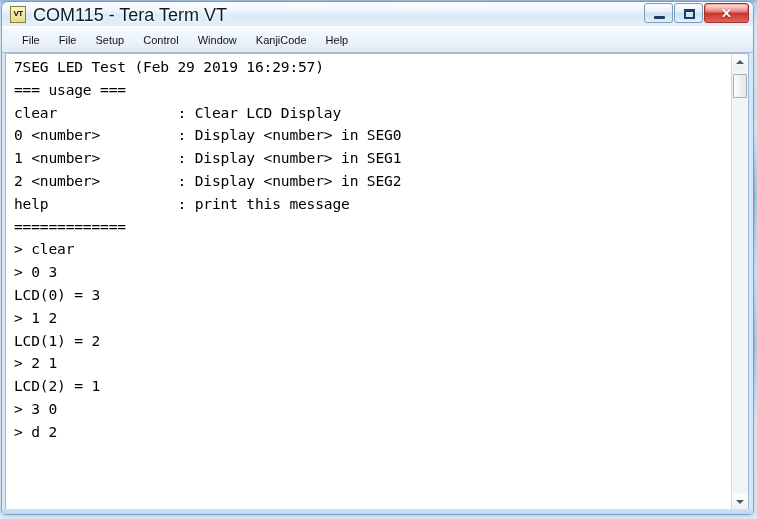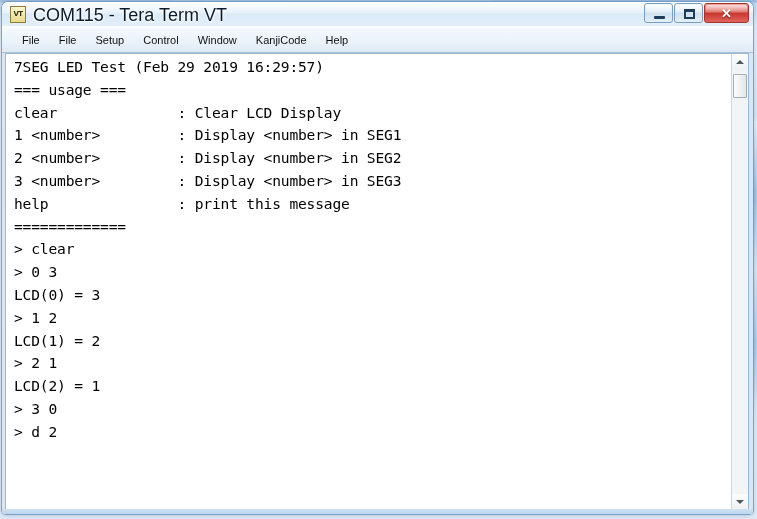--- a/index.html
+++ b/index.html
@@ -239,23 +239,23 @@
     <div class="menu-item">Help</div>
   </div>
 
   <div id="term-wrap">
     <div id="term-outer">
 
       <div id="term">
         <div class="tline">7SEG LED Test (Feb 29 2019 16:29:57)</div>
         <div class="tline">=== usage ===</div>
         <div class="tline">clear              : Clear LCD Display</div>
+        <div class="tline">0 &lt;number&gt;         : Display &lt;number&gt; in SEG0</div>
         <div class="tline">1 &lt;number&gt;         : Display &lt;number&gt; in SEG1</div>
         <div class="tline">2 &lt;number&gt;         : Display &lt;number&gt; in SEG2</div>
-        <div class="tline">3 &lt;number&gt;         : Display &lt;number&gt; in SEG3</div>
         <div class="tline">help               : print this message</div>
         <div class="tline">=============</div>
         <div class="tline">&gt; clear</div>
         <div class="tline">&gt; 0 3</div>
         <div class="tline">LCD(0) = 3</div>
         <div class="tline">&gt; 1 2</div>
         <div class="tline">LCD(1) = 2</div>
         <div class="tline">&gt; 2 1</div>
         <div class="tline">LCD(2) = 1</div>
         <div class="tline">&gt; 3 0</div>

